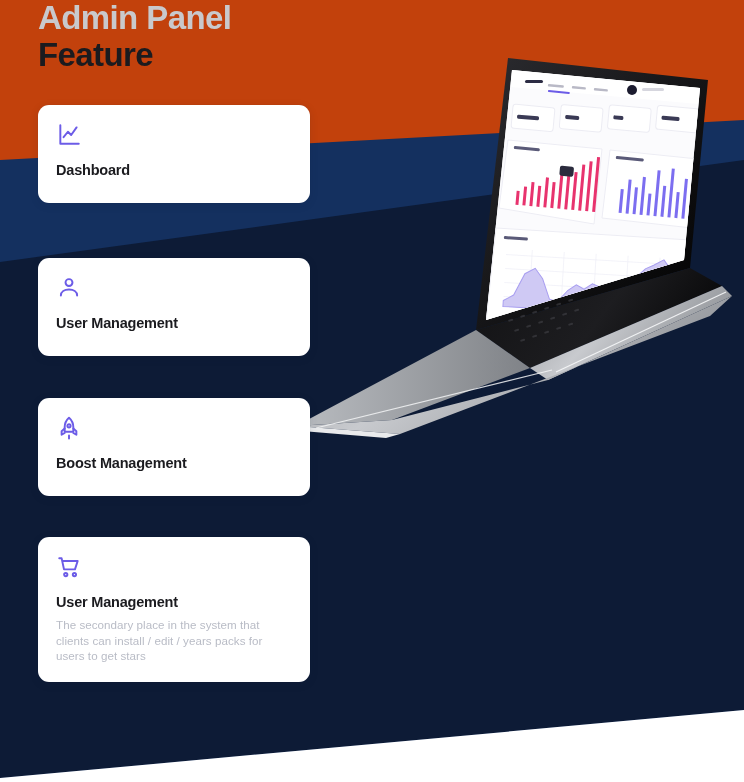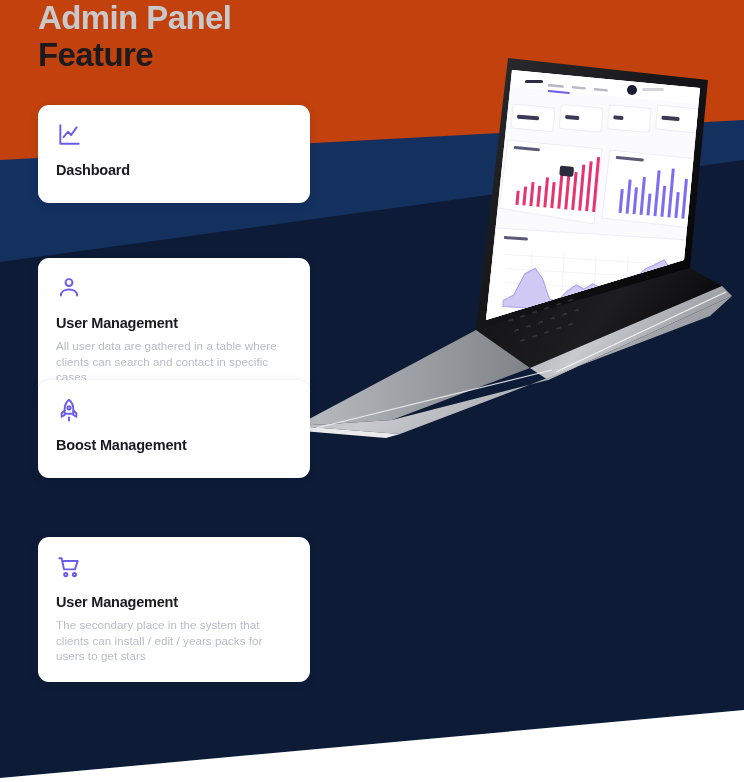--- a/index.html
+++ b/index.html
@@ -80,21 +80,21 @@
   }
   .card-desc {
     font-size: 11.6px;
     line-height: 15.5px;
     color: #b9bcc6;
     letter-spacing: 0.05px;
   }
 
   #card-0 { top: 105px; }
   #card-1 { top: 258px; }
-  #card-2 { top: 380px; }
+  #card-2 { top: 398px; }
   #card-3 { top: 537px; }
 
   
   #laptop {
     position: absolute;
     left: 280px;
     top: 28px;
     width: 464px;
     height: 420px;
     z-index: 10;
@@ -283,21 +283,20 @@
   </div>
 
   <div class="card" id="card-1">
     <span class="card-icon">
       <svg viewBox="0 0 24 24" fill="none" stroke="currentColor" stroke-width="1.8" stroke-linecap="round" stroke-linejoin="round">
         <circle cx="12" cy="7" r="3.2"></circle>
         <path d="M4.5 19c0-3.6 3.4-5.6 7.5-5.6s7.5 2 7.5 5.6"></path>
       </svg>
     </span>
     <div class="card-title">User Management</div>
-    <div class="card-desc">All user data are gathered in a table where clients can search and contact in specific cases</div>
   </div>
 
   <div class="card" id="card-2">
     <span class="card-icon">
       <svg viewBox="0 0 24 24" fill="none" stroke="currentColor" stroke-width="1.8" stroke-linecap="round" stroke-linejoin="round">
         <path d="M12 2.5c2.6 2.3 4 5.4 4 8.7v4.3H8v-4.3c0-3.3 1.4-6.4 4-8.7z"></path>
         <path d="M8 12.5 5.2 15v3.2L8 16.6"></path>
         <path d="M16 12.5 18.8 15v3.2L16 16.6"></path>
         <circle cx="12" cy="10" r="1.5"></circle>
         <path d="M12 19v2.6"></path>

